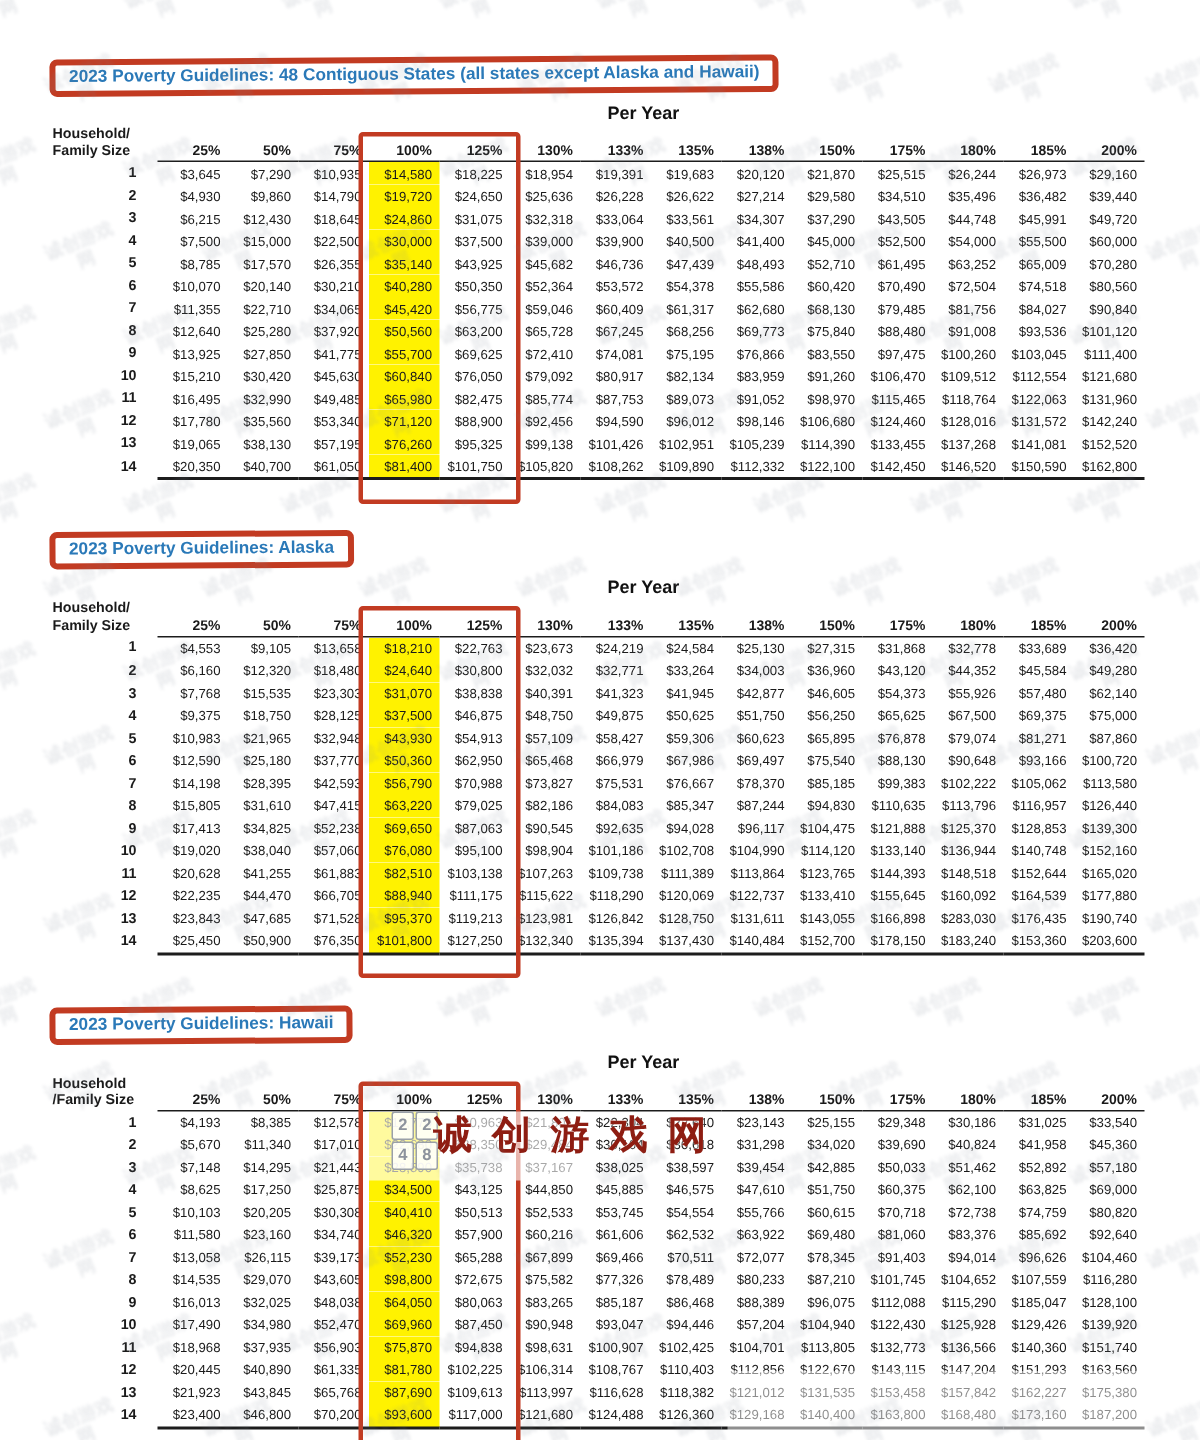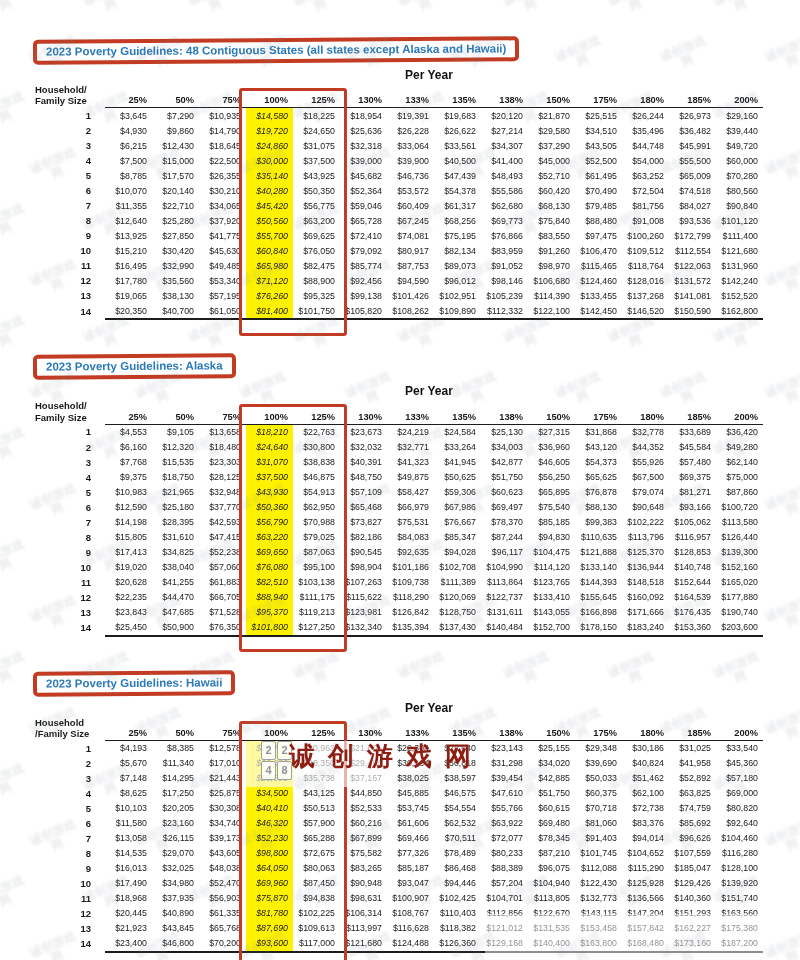--- a/index.html
+++ b/index.html
@@ -23,21 +23,21 @@
     font-size:8.8px;height:15px;padding:0 5px 0 0;text-align:right;
     white-space:nowrap;overflow:hidden;font-weight:normal;
   }
   table.pov thead th{font-weight:bold;font-size:9.3px;vertical-align:bottom;
     border-bottom:1.6px solid #1c1c1c;padding-bottom:2px;}
   table.pov thead th.house{
     text-align:left;border-bottom:none;padding:0 0 1px 2px;line-height:1.2;font-size:9.5px;
   }
   table.pov tbody th.rn{font-weight:bold;font-size:9.5px;text-align:right;padding-right:14px;}
   table.pov tbody tr:last-child td{border-bottom:2px solid #1c1c1c;}
-  table.pov td.hl{background:var(--yellow,#fff200);font-style:italic;}
+  table.pov td.hl{background:var(--yellow,#fff200);}
   .redbox{
     position:absolute;left:206px;top:4px;width:102px;height:242px;
     border:3.5px solid var(--red,#c23b22);border-radius:3px;z-index:3;pointer-events:none;
   }
   
   #wm-layer{position:absolute;left:0;top:0;width:800px;height:960px;z-index:5;pointer-events:none;overflow:hidden;}
   .stamp{
     position:absolute;width:58px;font-size:12px;font-weight:bold;line-height:1.05;
     color:#7d8694;opacity:.16;transform:rotate(-22deg);filter:blur(1.1px);text-align:center;
   }
@@ -260,21 +260,21 @@
               <td>$41,775</td>
               <td class="hl">$55,700</td>
               <td>$69,625</td>
               <td>$72,410</td>
               <td>$74,081</td>
               <td>$75,195</td>
               <td>$76,866</td>
               <td>$83,550</td>
               <td>$97,475</td>
               <td>$100,260</td>
-              <td>$172,799</td>
+              <td>$103,045</td>
               <td>$111,400</td>
             </tr>
             <tr>
               <th class="rn">10</th>
               <td>$15,210</td>
               <td>$30,420</td>
               <td>$45,630</td>
               <td class="hl">$60,840</td>
               <td>$76,050</td>
               <td>$79,092</td>
@@ -618,21 +618,21 @@
               <td>$47,685</td>
               <td>$71,528</td>
               <td class="hl">$95,370</td>
               <td>$119,213</td>
               <td>$123,981</td>
               <td>$126,842</td>
               <td>$128,750</td>
               <td>$131,611</td>
               <td>$143,055</td>
               <td>$166,898</td>
-              <td>$171,666</td>
+              <td>$283,030</td>
               <td>$176,435</td>
               <td>$190,740</td>
             </tr>
             <tr>
               <th class="rn">14</th>
               <td>$25,450</td>
               <td>$50,900</td>
               <td>$76,350</td>
               <td class="hl">$101,800</td>
               <td>$127,250</td>

